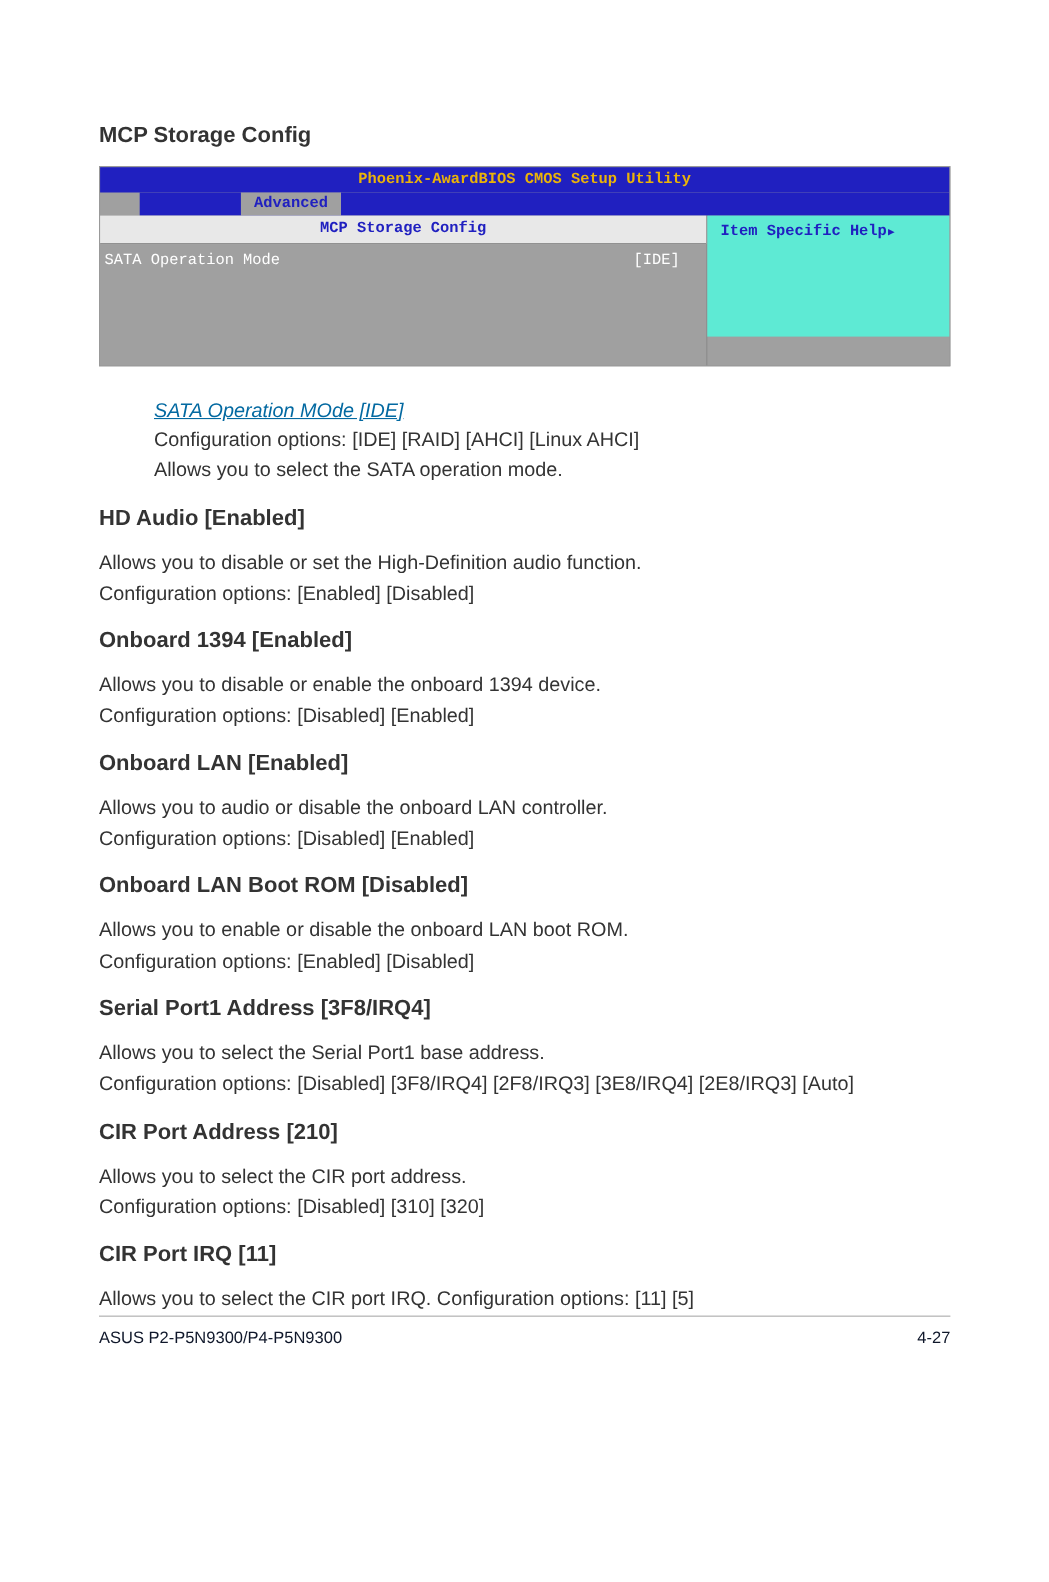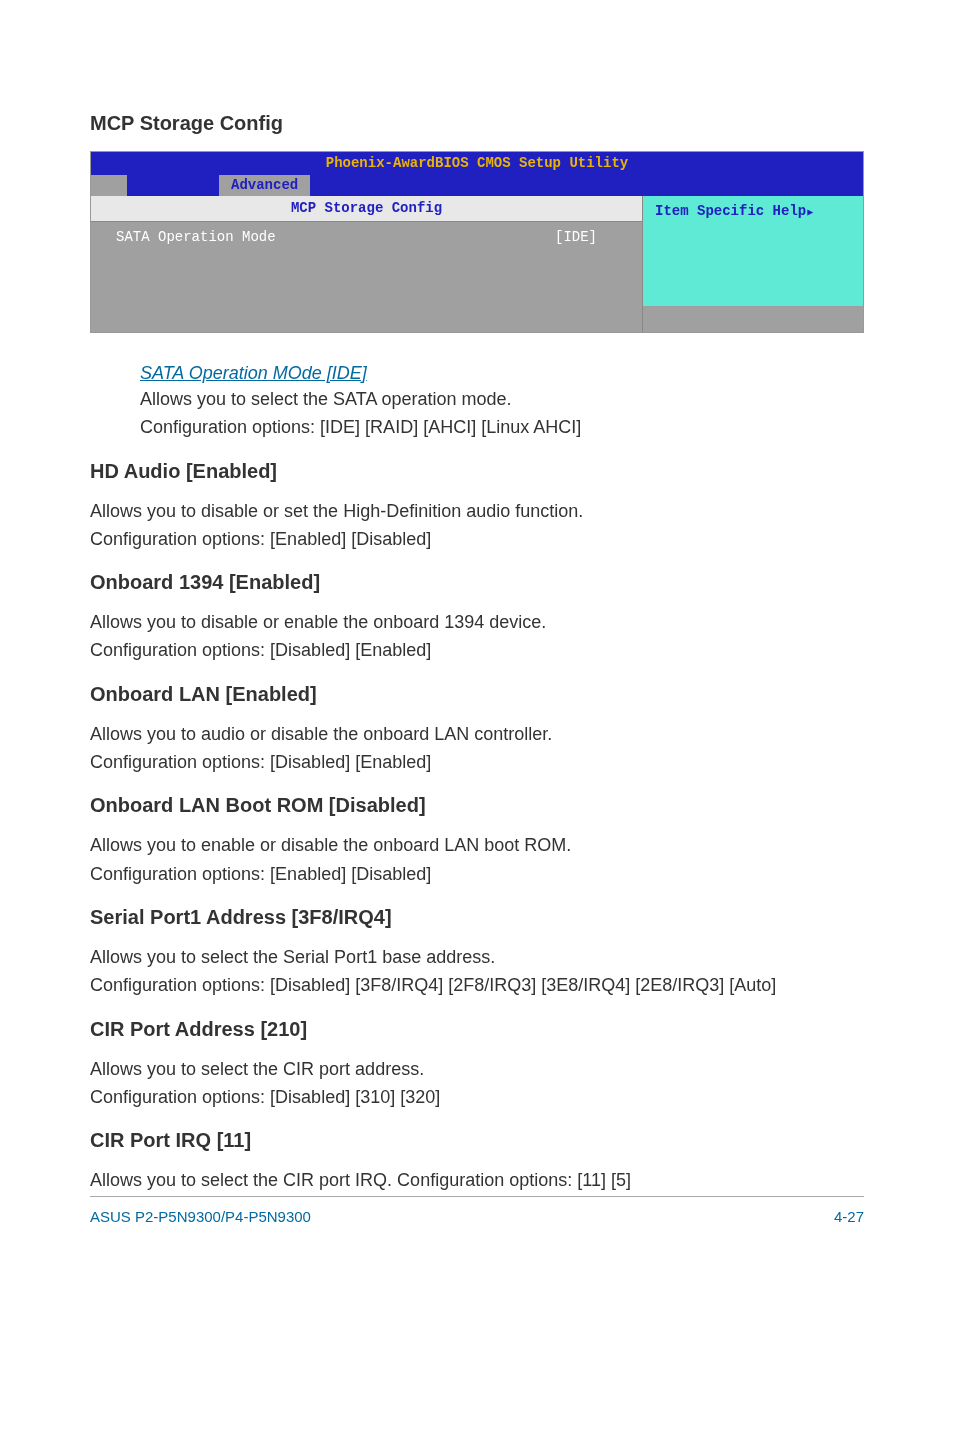--- a/index.html
+++ b/index.html
@@ -67,21 +67,21 @@
     background: #e8e8e8;
     color: #2020c0;
     text-align: center;
     padding: 3px 0;
     font-weight: bold;
     border-bottom: 1px solid #888;
   }
   .bios-body {
     background: #a0a0a0;
     min-height: 110px;
-    padding: 6px 25px;
+    padding: 6px 4px;
     color: #fff;
   }
   .bios-body-right {
     background: #5eead4;
     min-height: 110px;
     padding: 6px 12px;
     color: #2020c0;
     font-weight: bold;
   }
   .bios-row {
@@ -99,21 +99,21 @@
     color: #0369a1;
     margin-bottom: 2px;
   }
 
   .footer {
     display: flex;
     justify-content: space-between;
     border-top: 1px solid #aaa;
     padding-top: 10px;
     font-size: 15px;
-    color: #0369a1;
+    color: #0f172a;
   }
 </style>
 </head>
 <body>
 
 <h2 class="section-title">MCP Storage Config</h2>
 
 <div class="bios-box">
   <div class="bios-title-bar">Phoenix-AwardBIOS CMOS Setup Utility</div>
   <div class="bios-tabs-bar">
@@ -132,22 +132,22 @@
     <div class="bios-right">
       <div class="bios-body-right">
         <span class="help-arrow">Item Specific Help</span>
       </div>
     </div>
   </div>
 </div>
 
 <div class="indent-block">
   <p class="underline-italic">SATA Operation MOde [IDE]</p>
+  <p class="body-text">Configuration options: [IDE] [RAID] [AHCI] [Linux AHCI]</p>
   <p class="body-text">Allows you to select the SATA operation mode.</p>
-  <p class="body-text">Configuration options: [IDE] [RAID] [AHCI] [Linux AHCI]</p>
 </div>
 
 <h2 class="section-title mt">HD Audio [Enabled]</h2>
 <p class="body-text">Allows you to disable or set the High-Definition audio function.</p>
 <p class="body-text">Configuration options: [Enabled] [Disabled]</p>
 
 <h2 class="section-title mt">Onboard 1394 [Enabled]</h2>
 <p class="body-text">Allows you to disable or enable the onboard 1394 device.</p>
 <p class="body-text">Configuration options: [Disabled] [Enabled]</p>
 

